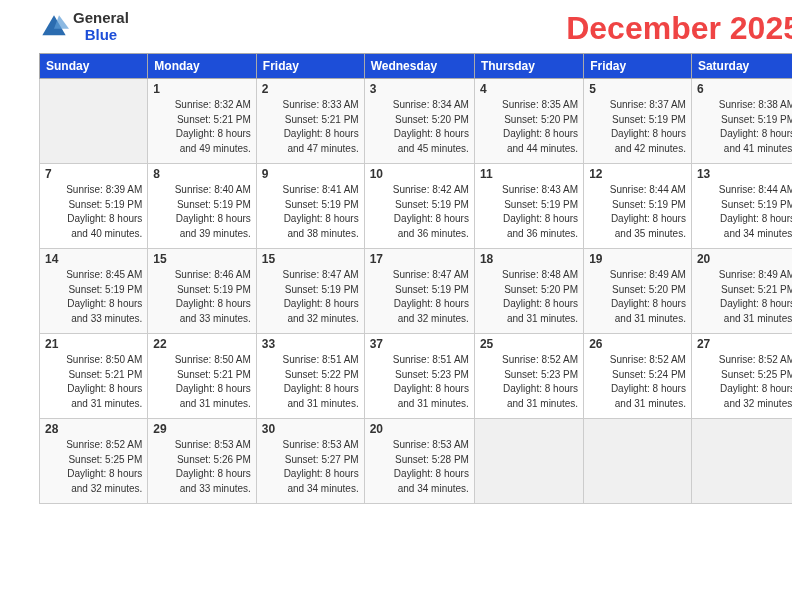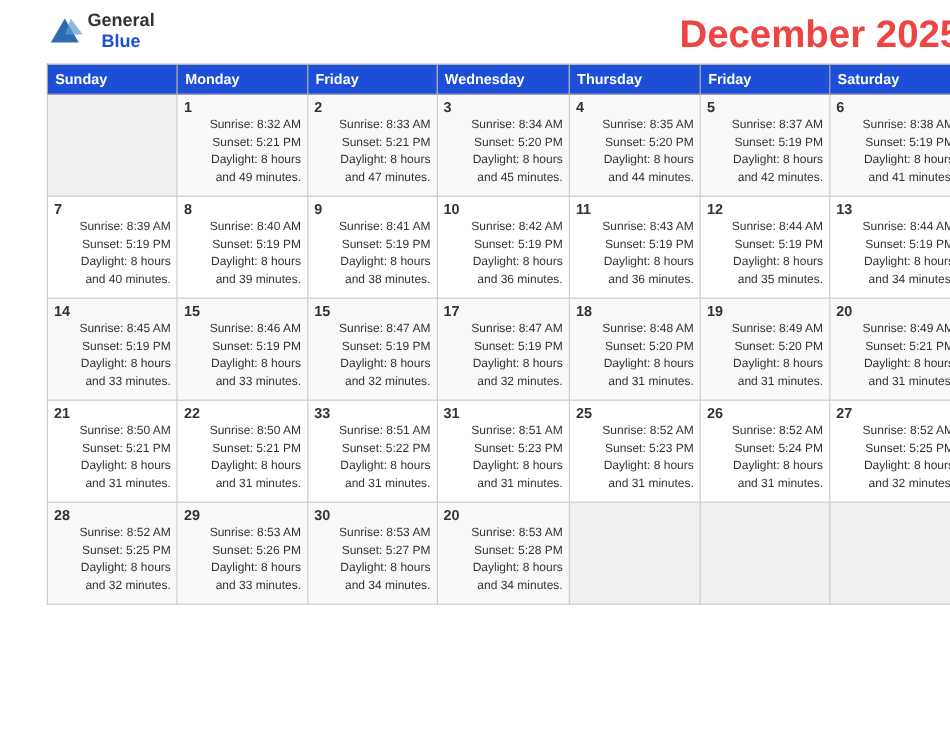--- a/index.html
+++ b/index.html
@@ -230,21 +230,21 @@
           </td>
           <td>
             <span class="day-num">22</span>
             <div class="day-info">Sunrise: 8:50 AM<br>Sunset: 5:21 PM<br>Daylight: 8 hours<br>and 31 minutes.</div>
           </td>
           <td>
             <span class="day-num">33</span>
             <div class="day-info">Sunrise: 8:51 AM<br>Sunset: 5:22 PM<br>Daylight: 8 hours<br>and 31 minutes.</div>
           </td>
           <td>
-            <span class="day-num">31</span>
+            <span class="day-num">37</span>
             <div class="day-info">Sunrise: 8:51 AM<br>Sunset: 5:23 PM<br>Daylight: 8 hours<br>and 31 minutes.</div>
           </td>
           <td>
             <span class="day-num">25</span>
             <div class="day-info">Sunrise: 8:52 AM<br>Sunset: 5:23 PM<br>Daylight: 8 hours<br>and 31 minutes.</div>
           </td>
           <td>
             <span class="day-num">26</span>
             <div class="day-info">Sunrise: 8:52 AM<br>Sunset: 5:24 PM<br>Daylight: 8 hours<br>and 31 minutes.</div>
           </td>

